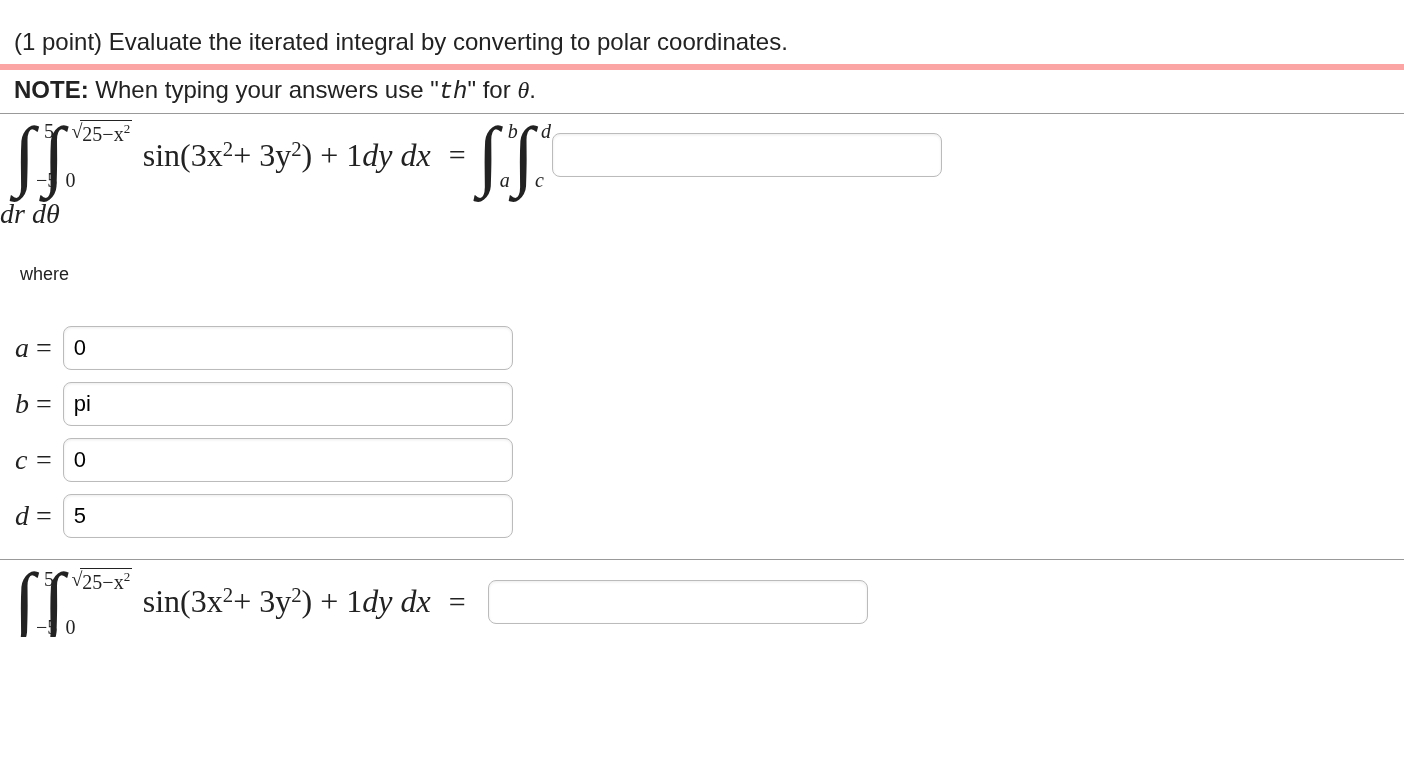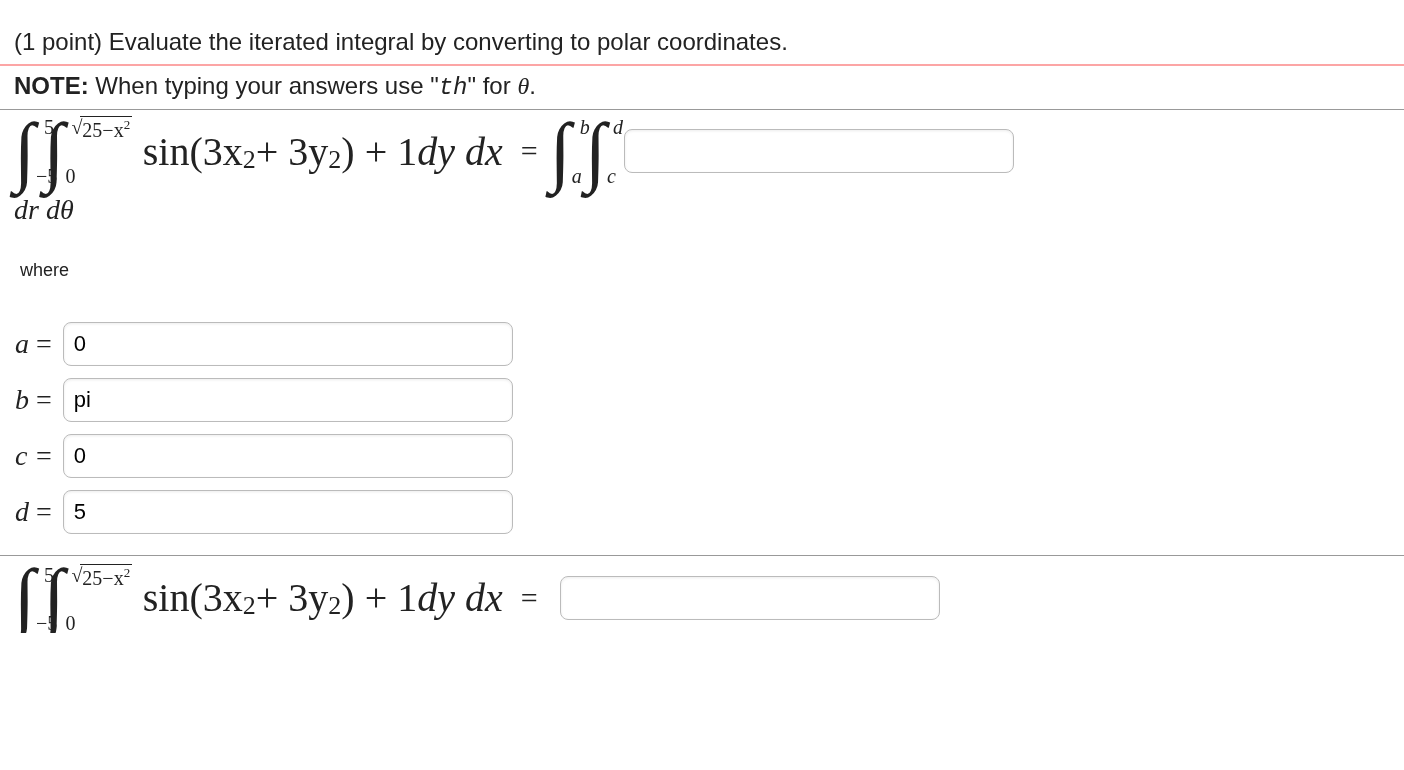--- a/index.html
+++ b/index.html
@@ -6,35 +6,35 @@
     margin: 0;
     padding: 0;
     font-family: "Helvetica Neue", Helvetica, Arial, sans-serif;
     font-size: 24px;
     color: #222;
     background: #fff;
     width: 1404px;
   }
   .row {
     padding: 6px 14px 8px 14px;
-    border-top: 2px solid #fca5a5;
+    border-top: 6px solid #fca5a5;
   }
   .row.first { border-top: none; padding-top: 28px; }
   .note-label { font-weight: bold; }
   .math-it { font-family: "Times New Roman", Times, serif; font-style: italic; }
   .math-rm { font-family: "Times New Roman", Times, serif; }
   .tt { font-family: "Courier New", monospace; }
   .integral-line {
     display: flex;
     align-items: center;
     flex-wrap: nowrap;
     padding: 10px 14px 4px 14px;
     border-top: 1px solid #999;
   }
-  .ilabel { margin-top: 8px; padding-left: 14px; }
+  .ilabel { margin-top: 8px; }
   .where { padding: 34px 14px 30px 20px; font-size: 18px; }
   .bounds-table {
     border-collapse: separate;
     border-spacing: 0 10px;
     margin-left: 14px;
     margin-bottom: 10px;
   }
   .bounds-table td {
     vertical-align: middle;
     font-size: 28px;
@@ -83,25 +83,25 @@
     font-family: "Times New Roman", Times, serif;
     font-size: 20px;
     position: absolute;
     left: 22px;
     bottom: -6px;
     white-space: nowrap;
   }
   .int-sup.it, .int-sub.it { font-style: italic; }
   .expr {
     font-family: "Times New Roman", Times, serif;
-    font-size: 40px;
+    font-size: 32px;
     margin: 0 6px 0 32px;
     white-space: nowrap;
     display: inline-flex;
-    align-items: flex-end;
+    align-items: flex-start;
   }
   .sqrt {
     display: inline-flex;
     align-items: flex-start;
     font-size: 20px;
   }
   .sqrt .radical { font-family: "Times New Roman", Times, serif; }
   .sqrt .radicand { border-top: 1.5px solid #222; padding: 0 2px; margin-left: -2px; text-align: right; }
   sup { font-size: 0.65em; vertical-align: super; }
   .eqsign {

